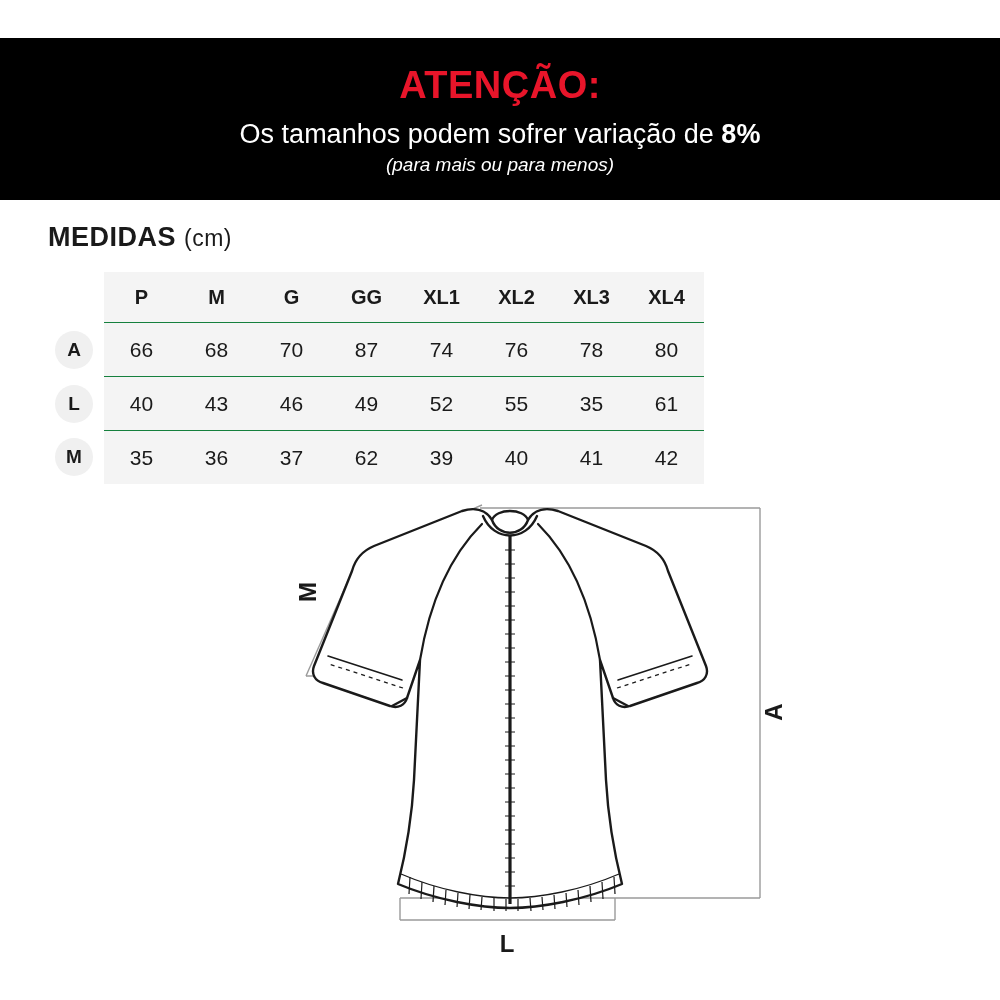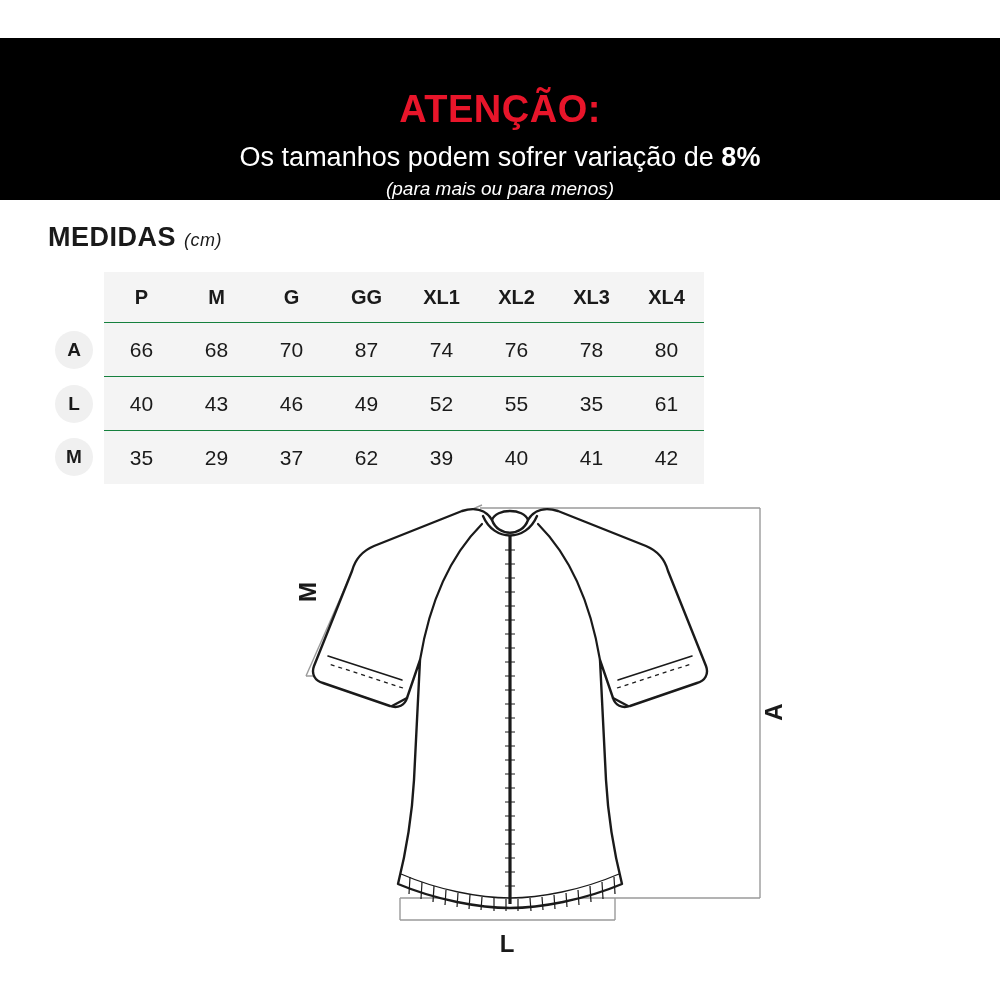--- a/index.html
+++ b/index.html
@@ -26,21 +26,21 @@
   .banner {
     position: absolute;
     left: 0;
     top: 38px;
     width: 1000px;
     height: 162px;
     background: #000000;
     display: flex;
     flex-direction: column;
     align-items: center;
-    justify-content: flex-end;
+    justify-content: center;
     box-sizing: border-box;
     padding-top: 4px;
   }
   .banner-title {
     color: #e8152a;
     font-size: 38px;
     font-weight: bold;
     letter-spacing: 0.5px;
     line-height: 1.05;
     margin: 0 0 10px 0;
@@ -70,22 +70,21 @@
     left: 48px;
     top: 222px;
     font-size: 27px;
     font-weight: bold;
     letter-spacing: 0.5px;
     color: #1a1a1a;
     white-space: nowrap;
   }
   .medidas .unit {
     font-weight: 400;
-    font-style: italic;
-    font-size: 18px;
+    font-size: 23px;
   }
 
   
   .table-wrap {
     position: absolute;
     left: 44px;
     top: 272px;
     width: 660px;
   }
   table.size-table {
@@ -216,21 +215,21 @@
           <td class="val-cell">52</td>
           <td class="val-cell">55</td>
           <td class="val-cell">35</td>
           <td class="val-cell">61</td>
         </tr>
         <tr class="band-sep">
           <td class="rowlabel-cell">
             <span class="rowlabel">M</span>
           </td>
           <td class="val-cell">35</td>
-          <td class="val-cell">29</td>
+          <td class="val-cell">36</td>
           <td class="val-cell">37</td>
           <td class="val-cell">62</td>
           <td class="val-cell">39</td>
           <td class="val-cell">40</td>
           <td class="val-cell">41</td>
           <td class="val-cell">42</td>
         </tr>
       </tbody>
     </table>
   </div>

